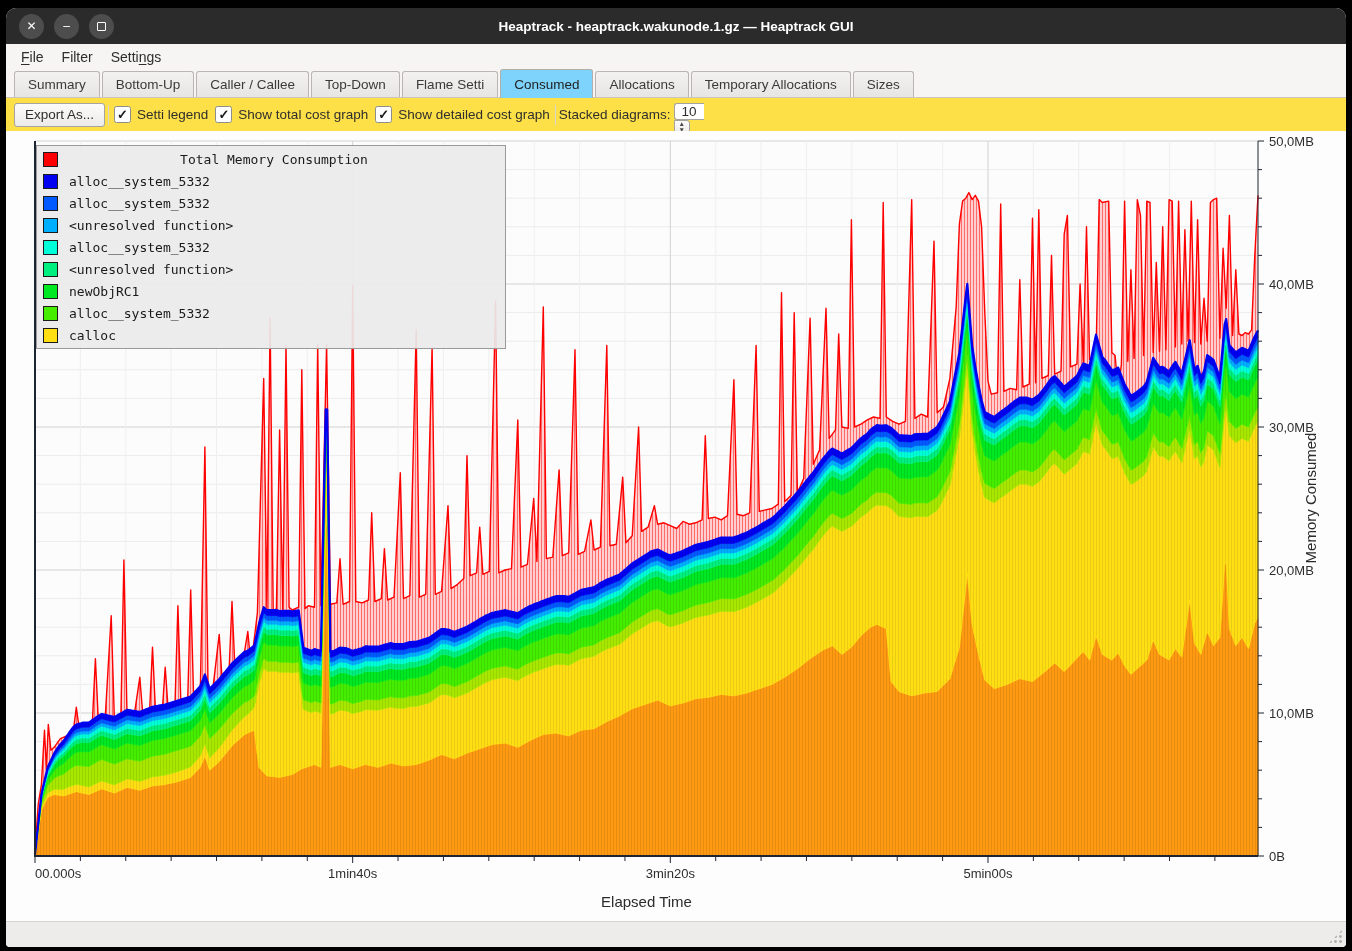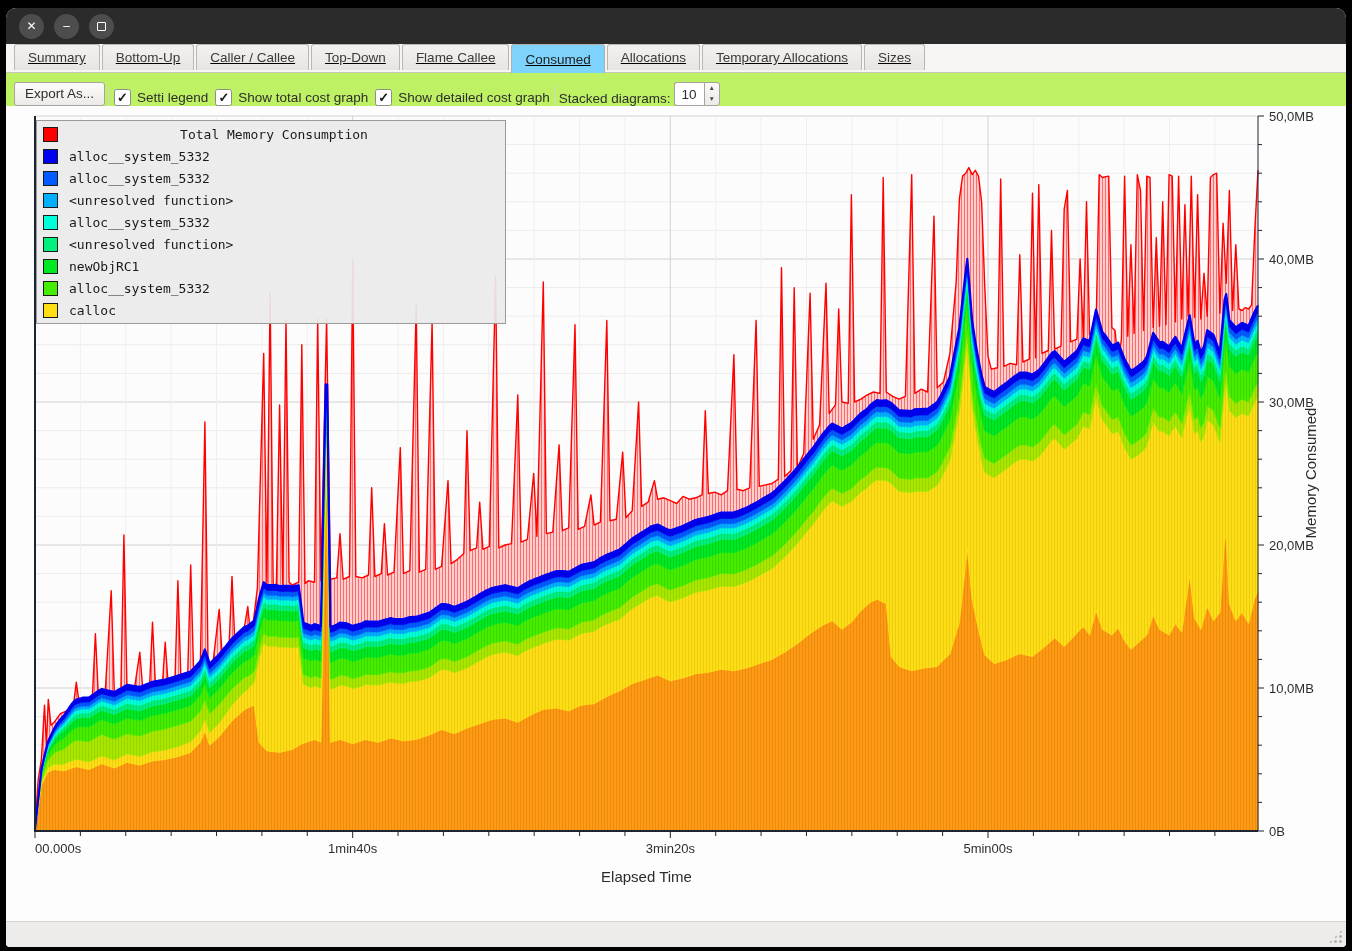--- a/index.html
+++ b/index.html
@@ -17,39 +17,39 @@
     font-size:12px; line-height:1; cursor:default; }
   .max-box { width:9px; height:9px; border:1.5px solid #fff; border-radius:1px; }
   .tb-title { position:absolute; left:0; right:0; text-align:center; color:#fff;
     font-size:13.5px; font-weight:bold; pointer-events:none; }
   
   .menubar { height:25px; background:#f6f5f4; display:flex; align-items:center;
     padding-left:6px; flex:none; font-size:14px; color:#2f2e2c; }
   .menu-item { padding:2px 9px; }
   .menu-item u { text-decoration:underline; text-underline-offset:2px; }
   
-  .tabbar { height:29px; background:#f6f5f4; display:flex; align-items:flex-start;
-    padding-left:8px; flex:none; border-bottom:1px solid #c9c6c2;text-decoration:underline; }
+  .tabbar { height:29px; background:#f6f5f4; display:flex; align-items:flex-end;
+    padding-left:8px; flex:none; border-bottom:1px solid #c9c6c2; }
   .tab { height:26px; padding:0 13px; display:flex; align-items:center;
     font-size:13.5px; color:#3b3a38; background:linear-gradient(#f3f2f1,#e7e5e3);
     border:1px solid #b9b5b1; border-bottom:none; border-radius:3px 3px 0 0;
     margin-right:2px; position:relative; }
   .tab.active { background:#7dd3fc; height:29px; z-index:2; color:#222;
     margin-bottom:-1px; border-color:#b2aeaa; }
   
-  .toolbar { height:33px; background:#bef264; display:flex; align-items:flex-end;
+  .toolbar { height:33px; background:#fde047; display:flex; align-items:center;
     padding:0 8px; flex:none; font-size:13.5px; color:#2f2e2c; gap:3px; }
   .btn { border:1px solid #a8a39e; border-radius:3px; padding:3px 10px 4px;
     background:linear-gradient(#fcfbfb,#edebe9); font-size:13.5px; color:#2f2e2c; }
   .tb-sep { width:1px; height:20px; background:#d8d5d1; }
   .cbgroup { display:flex; align-items:center; gap:6px; padding:0 2px; }
   .cb { width:17px; height:17px; background:#fff; border:1px solid #8d8d8d;
     border-radius:2.5px; display:flex; align-items:center; justify-content:center;
     font-size:13px; font-weight:bold; color:#1b1b1b; line-height:1; }
-  .spin { display:flex; align-items:stretch; height:24px; }
+  .spin { display:flex; align-items:stretch; height:24px;flex-direction:column; }
   .spin-val { width:30px; background:#fff; border:1px solid #a6a29d;
     border-right:none; border-radius:3px 0 0 3px; display:flex; align-items:center;
     padding-left:7px; font-size:13.5px; }
   .spin-arrows { width:16px; border:1px solid #a6a29d; border-radius:0 3px 3px 0;
     background:linear-gradient(#fbfafa,#eceae8); display:flex;
     flex-direction:column; }
   .spin-arrows span { flex:1; display:flex; align-items:center;
     justify-content:center; font-size:8px; color:#4c4a48; line-height:1; }
   
   .content { flex:1; position:relative; background:#fdfdfd; }
@@ -84,29 +84,35 @@
       <div class="tb-btn">
           <span>✕</span>
         </div>
       <div class="tb-btn">
           <span>–</span>
         </div>
       <div class="tb-btn">
           <span class="max-box"></span>
         </div>
     </div>
-  </div>
-
+    <div class="tb-title">Heaptrack - heaptrack.wakunode.1.gz — Heaptrack GUI</div>
+  </div>
+
+  <div class="menubar">
+    <div class="menu-item"><span></span><u>F</u><span>ile</span></div>
+    <div class="menu-item"><span>Filter</span><u></u><span></span></div>
+    <div class="menu-item"><span>Setti</span><u>n</u><span>gs</span></div>
+  </div>
 
   <div class="tabbar">
     <div class="tab">Summary</div>
     <div class="tab">Bottom-Up</div>
     <div class="tab">Caller / Callee</div>
     <div class="tab">Top-Down</div>
-    <div class="tab">Flame Callee</div>
+    <div class="tab">Flame Setti</div>
     <div class="tab active">Consumed</div>
     <div class="tab">Allocations</div>
     <div class="tab">Temporary Allocations</div>
     <div class="tab">Sizes</div>
   </div>
 
   <div class="toolbar">
     <button class="btn">Export As...</button>
     <div class="tb-sep"></div>
     <div class="cbgroup">

